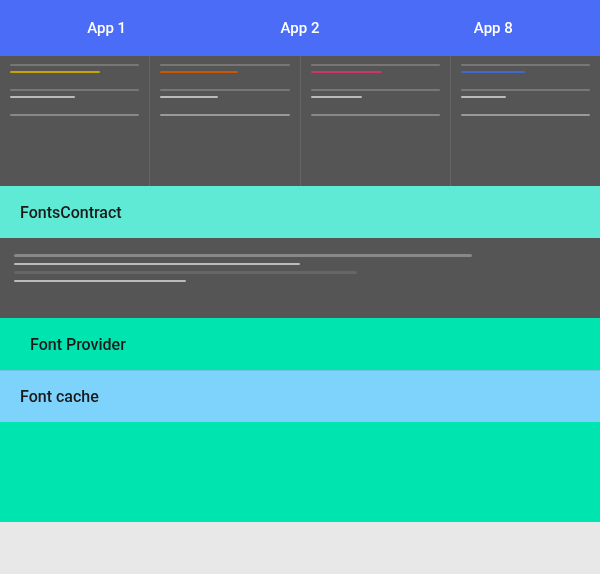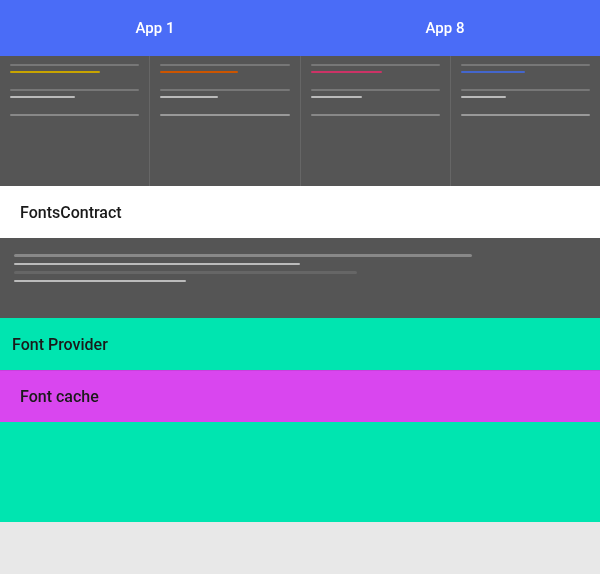--- a/index.html
+++ b/index.html
@@ -39,21 +39,21 @@
       font-size: 15px;
       font-weight: 500;
       flex: 1;
       text-align: center;
       padding: 8px 0;
       position: relative;
     }
 
     
     .section-teal-1 {
-      background: #ffffff;
+      background: #5eead4;
       width: 100%;
       height: 52px;
       display: flex;
       align-items: center;
       padding: 0 20px;
     }
 
     .section-teal-1 .label {
       font-size: 16px;
       font-weight: 500;
@@ -69,32 +69,32 @@
       padding: 10px 14px;
     }
 
     
     .section-teal-2 {
       background: #00e5b0;
       width: 100%;
       height: 52px;
       display: flex;
       align-items: center;
-      padding: 0 12px;
+      padding: 0 30px;
     }
 
     .section-teal-2 .label {
       font-size: 16px;
       font-weight: 500;
       color: #1a1a1a;
     }
 
     
     .section-teal-3 {
-      background: #d946ef;
+      background: #7dd3fc;
       width: 100%;
       height: 52px;
       display: flex;
       align-items: center;
       padding: 0 20px;
       border-top: 1px solid rgba(0,0,0,0.08);
     }
 
     .section-teal-3 .label {
       font-size: 16px;
@@ -167,20 +167,21 @@
 
     .col-gap { height: 6px; }
   </style>
 </head>
 <body>
 
 <div class="container">
 
   <div class="app-bar">
     <div class="app-tab">App 1</div>
+    <div class="app-tab">App 2</div>
     <div class="app-tab">App 8</div>
   </div>
 
   <div class="app-columns">
 
     <div class="app-col">
       <div class="col-line col-line-dark"></div>
       <div class="col-line col-line-gold" style="width:70%"></div>
       <div class="col-gap"></div>
       <div class="col-line col-line-dark"></div>

